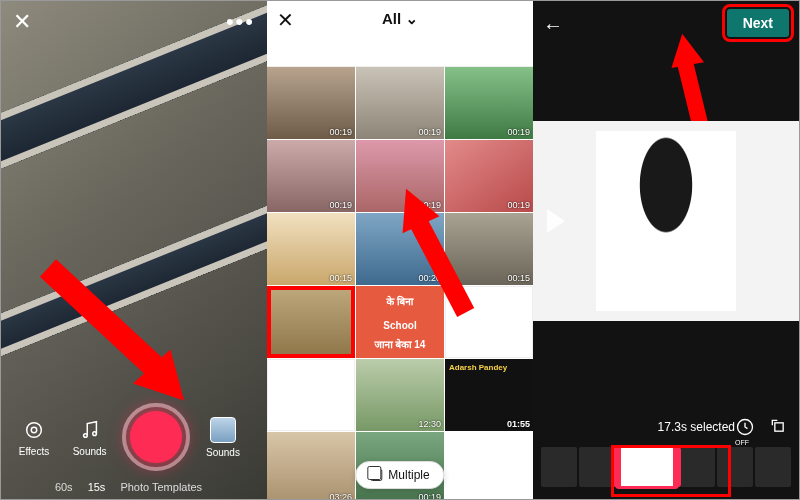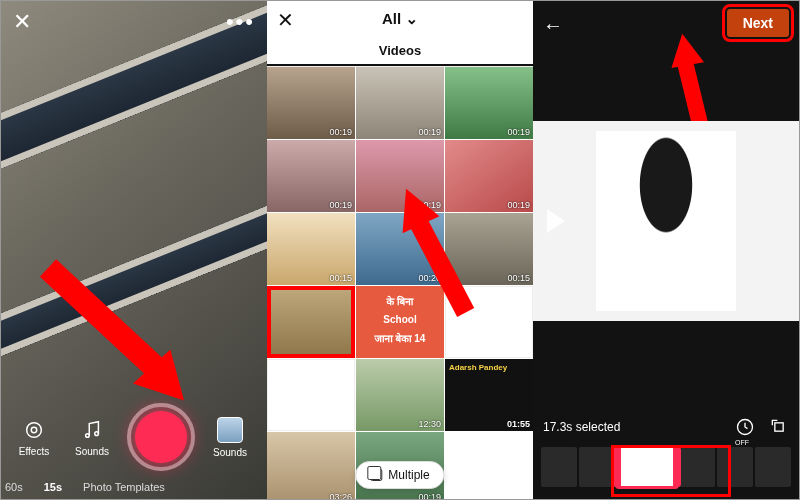--- a/index.html
+++ b/index.html
@@ -6,30 +6,30 @@
   body{width:800px;height:500px;overflow:hidden;background:#000}
   .row{display:flex;width:800px;height:500px;border:1px solid #999}
   .panel{position:relative;height:498px;flex:0 0 266px;overflow:hidden}
   .p1{background:linear-gradient(140deg,#8e8a7d 0%,#6d6a60 35%,#3a3a35 100%)}
   .p1 .stripe{position:absolute;left:-40px;right:-40px;height:52px;transform:rotate(-22deg);background:linear-gradient(#2e3a48,#1b2430);box-shadow:0 0 0 7px #c9c5ba inset}
   .p1 .s1{top:60px}
   .p1 .s2{top:260px;height:40px}
   .p1 .top{position:absolute;top:8px;left:0;right:0;display:flex;justify-content:space-between;padding:0 12px;color:#fff;font-size:22px}
   .p1 .close{font-weight:300}
   .p1 .dots{letter-spacing:2px}
-  .p1 .bottom{position:absolute;left:0;right:4px;bottom:0;padding:8px 4px 6px;color:#fff}
+  .p1 .bottom{position:absolute;left:0;right:11px;bottom:0;padding:8px 4px 6px;color:#fff}
   .p1 .tools{display:flex;align-items:center;justify-content:space-between;padding:0 6px}
   .tool{display:flex;flex-direction:column;align-items:center;font-size:10px;gap:4px;width:46px}
   .ico{width:24px;height:24px;display:flex;align-items:center;justify-content:center}
   .ico svg{width:22px;height:22px;stroke:#fff;fill:none;stroke-width:1.6}
   .rec{position:relative;width:68px;height:68px;border-radius:50%;border:4px solid rgba(255,255,255,.5);display:flex;align-items:center;justify-content:center}
   .rec .inner{width:52px;height:52px;border-radius:50%;background:#fe2c55;box-shadow:0 0 20px #fe2c55}
   .upload-thumb{width:26px;height:26px;border-radius:4px;background:linear-gradient(#bcd4e8,#7aa0c0);border:1px solid #fff}
-  .modes{display:flex;gap:21px;font-size:11px;margin-top:10px;color:#ddd}
-  .modes .on{color:#fff;font-weight:700}
+  .modes{display:flex;justify-content:center;gap:15px;font-size:11px;margin-top:10px;color:#ddd}
+  .modes .on{color:#fff;font-weight:400}
   .arrow{position:absolute;color:#f00}
   .arrow svg{width:100%;height:100%}
 
   .p2{background:#fff;color:#111}
   .p2 .hdr{display:flex;align-items:center;justify-content:center;height:36px;position:relative;font-size:15px;font-weight:600}
   .p2 .x{position:absolute;left:10px;top:7px;font-size:20px;font-weight:300}
   .p2 .tabs{display:flex;height:30px;border-bottom:1px solid #eee}
   .p2 .tab{flex:1;text-align:center;line-height:28px;font-size:13px;color:#888}
   .p2 .tab.on{color:#111;font-weight:600;border-bottom:2px solid #111}
   .grid{position:absolute;top:66px;left:0;right:0;bottom:0;display:grid;grid-template-columns:repeat(3,1fr);grid-auto-rows:72px;gap:1px;background:#fff}
@@ -53,25 +53,25 @@
   .cell.c16{background:linear-gradient(#d8c6a8,#a8906c)}
   .cell.c17{background:linear-gradient(#7aa77f,#45724b)}
   .sel{outline:4px solid #f00;outline-offset:-4px}
   .multiple{position:absolute;bottom:10px;left:50%;transform:translateX(-50%);background:#fff;border:1px solid #ddd;border-radius:20px;padding:6px 14px;font-size:12px;display:flex;align-items:center;gap:6px;box-shadow:0 2px 6px rgba(0,0,0,.15)}
   .multiple .sq{width:12px;height:12px;border:1.5px solid #333;border-radius:2px;position:relative}
   .multiple .sq:after{content:"";position:absolute;width:12px;height:12px;border:1.5px solid #333;border-radius:2px;left:-4px;top:-4px;background:#fff}
 
   .p3{background:#121212;color:#fff}
   .p3 .top3{display:flex;justify-content:space-between;align-items:center;padding:8px 10px}
   .back{font-size:20px}
-  .next{background:#c2410c;color:#fff;border:none;border-radius:3px;padding:6px 16px;font-size:14px;font-weight:600;outline:3px solid #f00;outline-offset:2px}
+  .next{background:#0f766e;color:#fff;border:none;border-radius:3px;padding:6px 16px;font-size:14px;font-weight:600;outline:3px solid #f00;outline-offset:2px}
   .preview{position:absolute;top:120px;left:0;right:0;height:200px;background:#f3f3f3;display:flex;align-items:center;justify-content:center}
   .preview .fig{width:140px;height:180px;background:radial-gradient(ellipse at 50% 30%,#222 0 26%,transparent 27%),linear-gradient(#fff,#fff);filter:contrast(1.1)}
   .preview .play{position:absolute;width:0;height:0;border-left:18px solid rgba(255,255,255,.85);border-top:12px solid transparent;border-bottom:12px solid transparent;left:14px}
-  .info{position:absolute;bottom:62px;left:10px;right:10px;display:flex;justify-content:space-between;align-items:center;font-size:12px}
+  .info{position:absolute;bottom:62px;left:10px;right:10px;display:flex;justify-content:flex-end;align-items:center;font-size:12px}
   .info .r{display:flex;gap:14px}
   .info .ric{width:20px;height:20px}
   .tl{position:absolute;bottom:6px;left:0;right:0;height:52px;display:flex;align-items:center;padding:0 8px;gap:2px}
   .clip{height:40px;flex:0 0 36px;background:#2a2a2a;border-radius:2px}
   .clip.pick{flex:0 0 60px;background:#fff;outline:3px solid #fe2c55;outline-offset:-1px;position:relative}
   .clip.pick:before,.clip.pick:after{content:"";position:absolute;top:0;bottom:0;width:8px;background:#fe2c55}
   .clip.pick:before{left:-4px;border-radius:3px 0 0 3px}
   .clip.pick:after{right:-4px;border-radius:0 3px 3px 0}
   .tl-out{position:absolute;border:3px solid #f00;bottom:2px;left:78px;width:120px;height:52px;pointer-events:none}
 </style>
@@ -129,21 +129,20 @@
         </svg>
     </div>
   </div>
 
   <div class="panel p2">
     <div class="hdr">
       <span class="x">✕</span>
       <span><span>All</span> <span>⌄</span></span>
     </div>
     <div class="tabs">
-      <div class="tab on">Videos</div>
     </div>
     <div class="grid">
       <div class="cell c1">
           <span class="dur">00:19</span>
         </div>
       <div class="cell c2">
           <span class="dur">00:19</span>
         </div>
       <div class="cell c3">
           <span class="dur">00:19</span>
@@ -162,21 +161,21 @@
         </div>
       <div class="cell c8">
           <span class="dur">00:20</span>
         </div>
       <div class="cell c9">
           <span class="dur">00:15</span>
         </div>
       <div class="cell c12 sel"></div>
       <div class="cell c10">
         <div>के बिना</div>
-        <div style="margin-top:6px">School</div>
+        <div style="margin-top:12px">School</div>
         <div style="margin-top:6px">जाना बेका 14</div>
       </div>
       <div class="cell c11"></div>
       <div class="cell c11"></div>
       <div class="cell c14">
           <span class="dur">12:30</span>
         </div>
       <div class="cell c15"><span>Adarsh Pandey</span><span class="dur">01:55</span></div>
       <div class="cell c16">
           <span class="dur">03:26</span>

